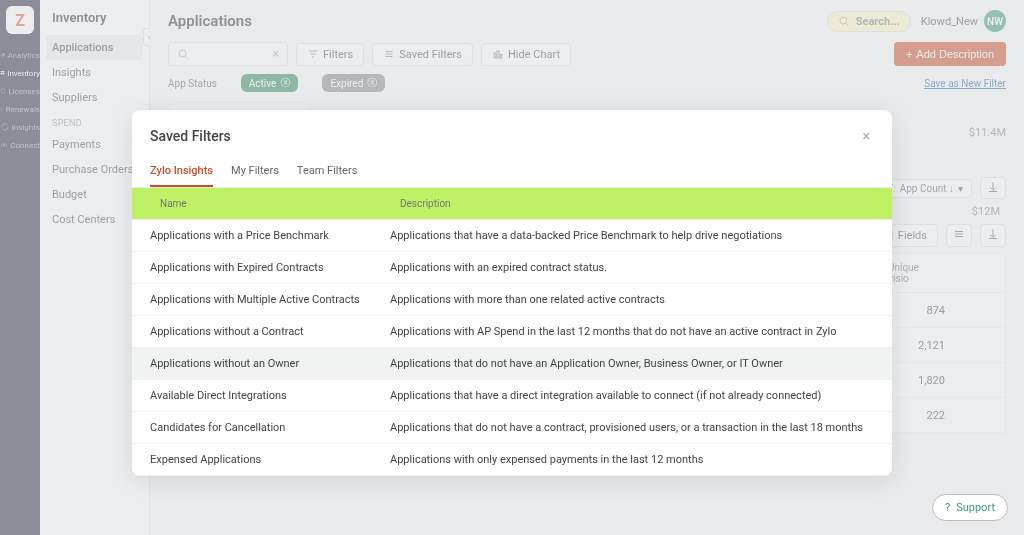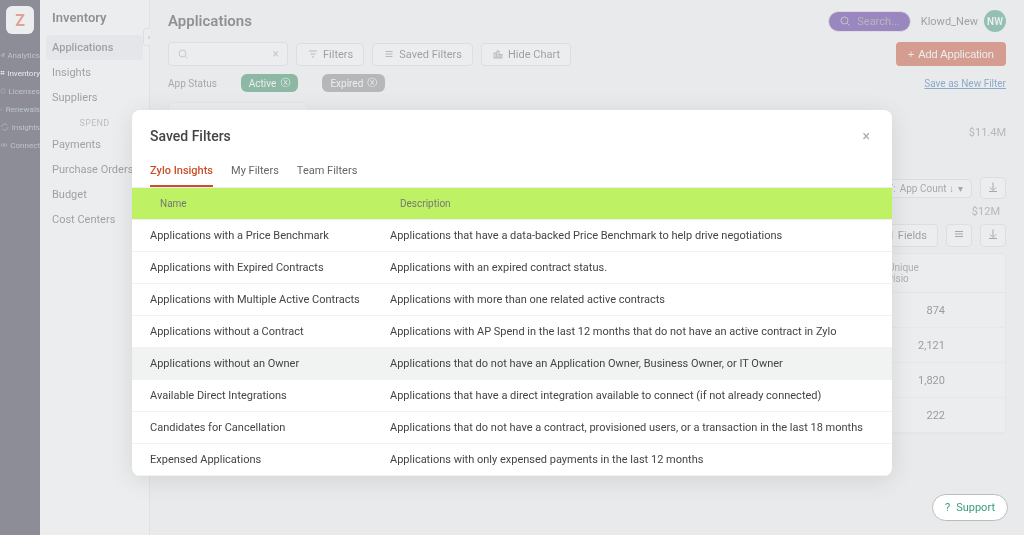--- a/index.html
+++ b/index.html
@@ -7,27 +7,27 @@
 .icon-rail { position: absolute; left: 0; top: 0; bottom: 0; width: 40px; background: #2a2a3a; color: #aaa; display: flex; flex-direction: column; align-items: center; padding-top: 6px; gap: 12px; }
 .icon-rail .logo { width: 28px; height: 28px; background: #fff; border-radius: 6px; display: flex; align-items: center; justify-content: center; color: #e85c3a; font-weight: 700; font-size: 16px; }
 .rail-item { width: 40px; display: flex; flex-direction: row; align-items: center; gap: 2px; font-size: 8px; color: #9aa; cursor: pointer; }
 .rail-item svg { width: 18px; height: 18px; stroke: #9aa; fill: none; stroke-width: 1.5; }
 .rail-item.active { color: #fff; }
 .rail-item.active svg { stroke: #fff; }
 .side-panel { position: absolute; left: 40px; top: 0; bottom: 0; width: 110px; background: #fff; border-right: 1px solid #e5e5e5; padding: 10px 0; }
 .side-panel h2 { font-size: 13px; font-weight: 600; padding: 0 12px 10px; color: #333; }
 .side-item { padding: 6px 12px; font-size: 11px; color: #555; cursor: pointer; }
 .side-item.active { background: #eef0f2; border-radius: 4px; margin: 0 6px; padding: 6px; font-weight: 500; }
-.side-sub { font-size: 9px; color: #999; padding: 8px 12px 4px; text-transform: uppercase; letter-spacing: 0.3px; text-align: center; }
+.side-sub { font-size: 9px; color: #999; padding: 8px 12px 4px; text-transform: uppercase; letter-spacing: 0.3px; }
 .collapse-btn { position: absolute; right: -6px; top: 28px; width: 12px; height: 18px; background: #fff; border: 1px solid #ddd; border-radius: 3px; display: flex; align-items: center; justify-content: center; font-size: 8px; color: #666; cursor: pointer; }
 .main { position: absolute; left: 150px; right: 0; top: 0; bottom: 0; background: #f8f8f8; overflow: hidden; }
 .topbar { display: flex; align-items: center; justify-content: space-between; padding: 10px 18px; }
 .topbar h1 { font-size: 15px; font-weight: 600; color: #333; }
 .topbar-right { display: flex; align-items: center; gap: 10px; }
-.search-box { display: flex; align-items: center; background: #4c1d95; border: 1px solid #ddd; border-radius: 14px; padding: 3px 10px; font-size: 11px; color: #888; gap: 6px; }
+.search-box { display: flex; align-items: center; background: #fef9c3; border: 1px solid #ddd; border-radius: 14px; padding: 3px 10px; font-size: 11px; color: #888; gap: 6px; font-weight: bold; }
 .user-chip { display: flex; align-items: center; gap: 6px; font-size: 11px; color: #555; }
 .avatar { width: 22px; height: 22px; border-radius: 50%; background: #3a9b7a; color: #fff; display: flex; align-items: center; justify-content: center; font-size: 10px; font-weight: 600; }
 .toolbar { display: flex; align-items: center; gap: 8px; padding: 0 18px 8px; }
 .filter-search { flex: 0 0 120px; display: flex; align-items: center; background: #fff; border: 1px solid #ddd; border-radius: 4px; padding: 4px 8px; justify-content: space-between; }
 .pill-btn { display: flex; gap: 4px; background: #fff; border: 1px solid #ddd; border-radius: 4px; padding: 4px 10px; font-size: 11px; color: #555; cursor: pointer; }
 .pill-btn svg { width: 12px; height: 12px; stroke: #666; fill: none; stroke-width: 1.5; }
 .spacer { flex: 1; }
 .primary-btn { background: #c94f2a; color: #fff; border: none; border-radius: 4px; padding: 6px 12px; font-size: 11px; cursor: pointer; display: flex; align-items: center; gap: 4px; }
 .status-row { display: flex; align-items: center; gap: 24px; padding: 0 18px 10px; font-size: 10px; }
 .status-chip { background: #2a8a5a; color: #fff; padding: 2px 8px; border-radius: 6px; display: flex; align-items: center; gap: 4px; }
@@ -173,21 +173,21 @@
       <svg viewBox="0 0 24 24">
           <rect x="4" y="10" width="4" height="10"></rect>
           <rect x="10" y="6" width="4" height="14"></rect>
           <rect x="16" y="13" width="4" height="7"></rect>
         </svg>
       <span>Hide Chart</span>
     </div>
     <div class="spacer"></div>
     <button class="primary-btn">
       <span>+</span>
-      <span>Add Application</span>
+      <span>Add Description</span>
     </button>
   </div>
 
   <div class="status-row">
     <span style="color:#666;">App Status</span>
     <span class="status-chip">
         <span>Active</span>
         <span>ⓧ</span>
       </span>
     <span class="status-chip gray">

